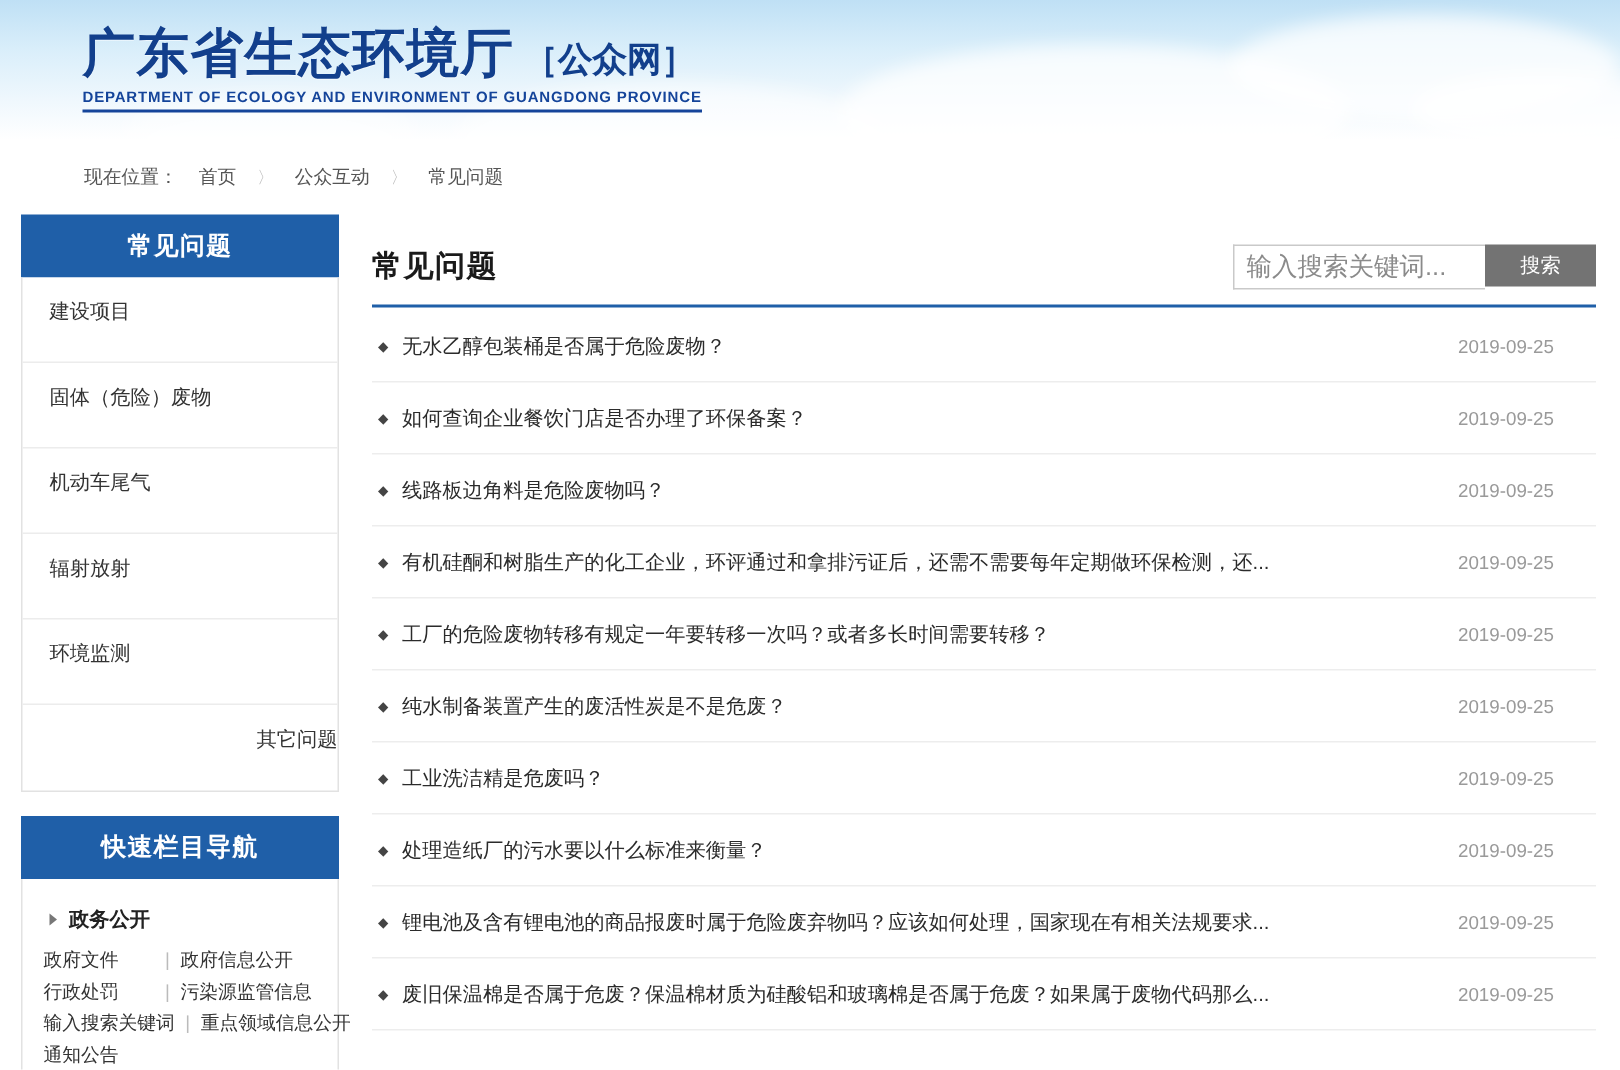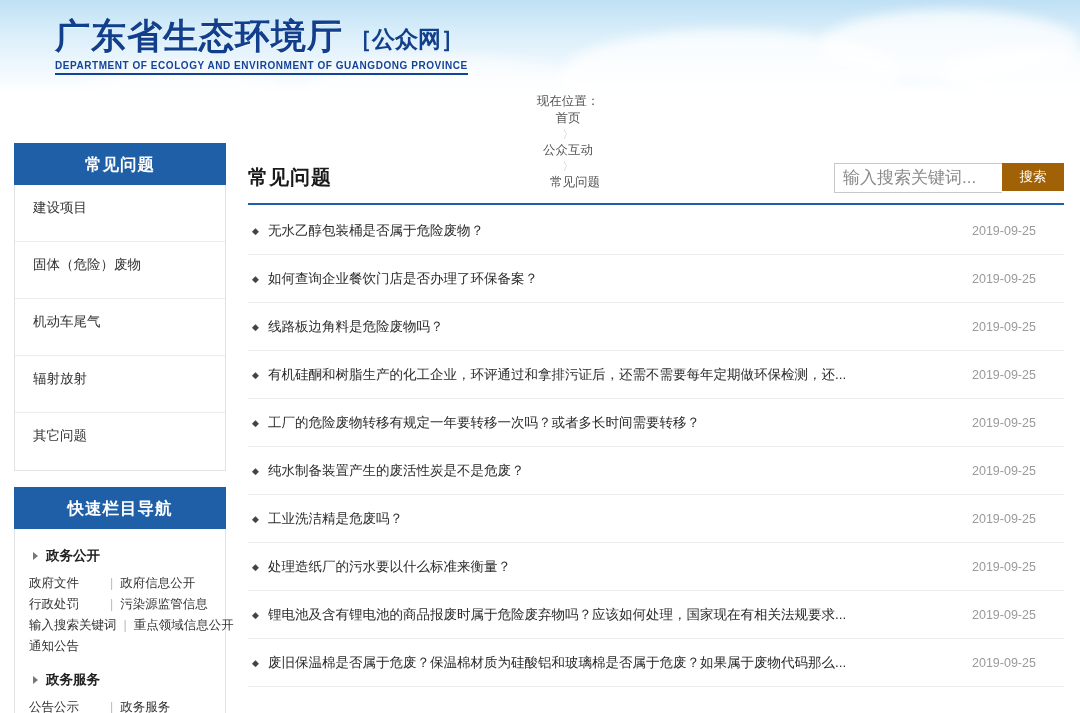--- a/index.html
+++ b/index.html
@@ -72,21 +72,20 @@
 
   
   .breadcrumb {
     height: 50px;
     padding-left: 56px;
     display: flex;
     align-items: center;
     font-size: 12.5px;
     color: #666;
     background: #fff;
-    flex-direction: column;
   }
   .breadcrumb .bc-label { color: #555; }
   .breadcrumb a {
     color: #555;
     text-decoration: none;
     margin: 0 14px;
   }
   .breadcrumb .sep { color: #bbb; font-size: 11px; }
   .breadcrumb .current { color: #555; margin-left: 14px; }
 
@@ -117,21 +116,21 @@
   }
   .side-nav .item {
     height: 57px;
     line-height: 45px;
     padding-left: 18px;
     font-size: 13.5px;
     color: #333;
     border-bottom: 1px solid #ececec;
     cursor: pointer;
   }
-  .side-nav .item:last-child { border-bottom: none; }
+  .side-nav .item:last-child { border-bottom: none; text-align: right; }
 
   .quick-head {
     background: #1f5fa8;
     color: #fff;
     height: 42px;
     line-height: 42px;
     text-align: center;
     font-size: 16.5px;
     font-weight: bold;
     letter-spacing: 1px;
@@ -200,23 +199,23 @@
     border: 1px solid #c9c9c9;
     border-right: none;
     padding: 14px 8px;
     font-size: 17px;
     color: #333;
     outline: none;
     font-family: "Liberation Sans", sans-serif;
   }
   .search-input::placeholder { color: #8a8a8a; }
   .search-btn {
-    width: 62px;
+    width: 74px;
     height: 28px;
-    background: #a16207;
+    background: #737373;
     color: #fff;
     border: none;
     font-size: 13.5px;
     cursor: pointer;
     font-family: "Liberation Sans", sans-serif;
   }
   .title-rule {
     height: 2px;
     background: #1f5fa8;
     margin-top: 12px;
@@ -280,20 +279,21 @@
 
 <div class="layout">
 
   <div class="sidebar">
     <div class="panel-head">常见问题</div>
     <div class="side-nav">
       <div class="item">建设项目</div>
       <div class="item">固体（危险）废物</div>
       <div class="item">机动车尾气</div>
       <div class="item">辐射放射</div>
+      <div class="item">环境监测</div>
       <div class="item">其它问题</div>
     </div>
 
     <div class="quick-head">快速栏目导航</div>
     <div class="quick-body">
 
       <div class="quick-group-title">
         <span class="tri"></span>
         <span>政务公开</span>
       </div>

